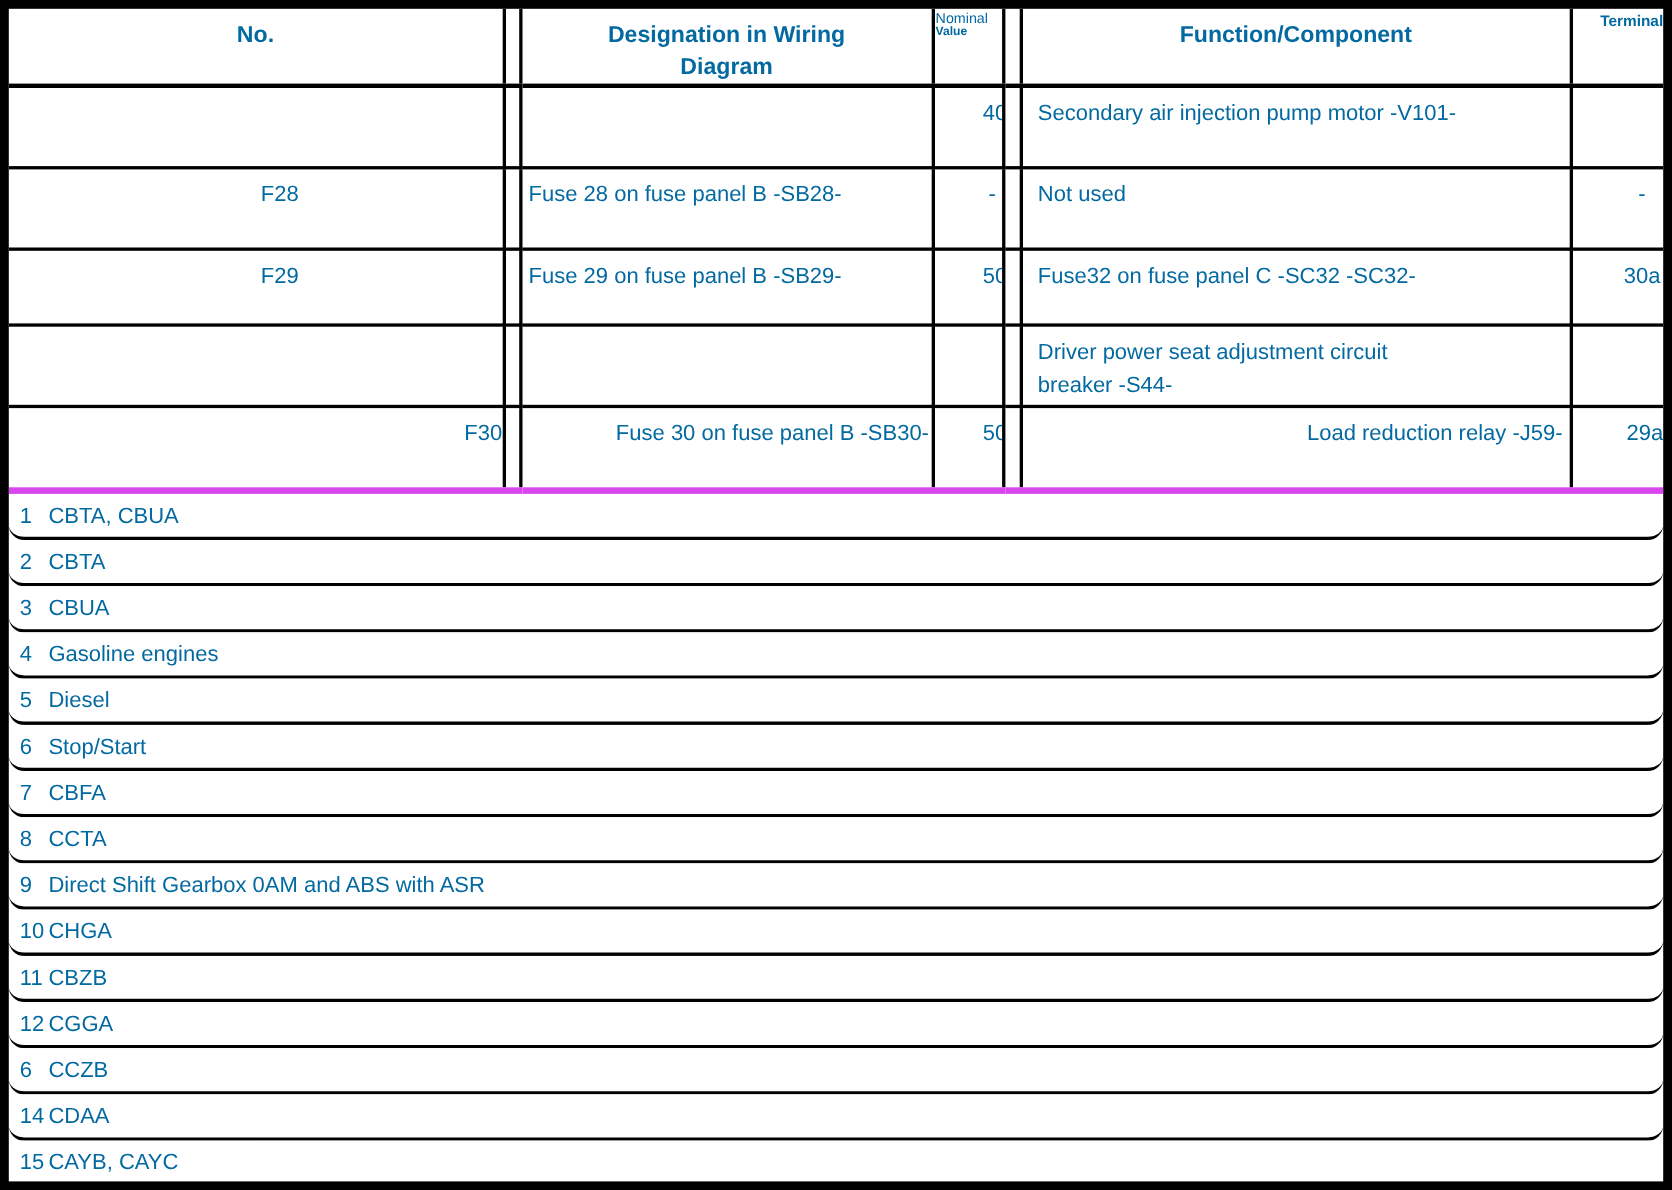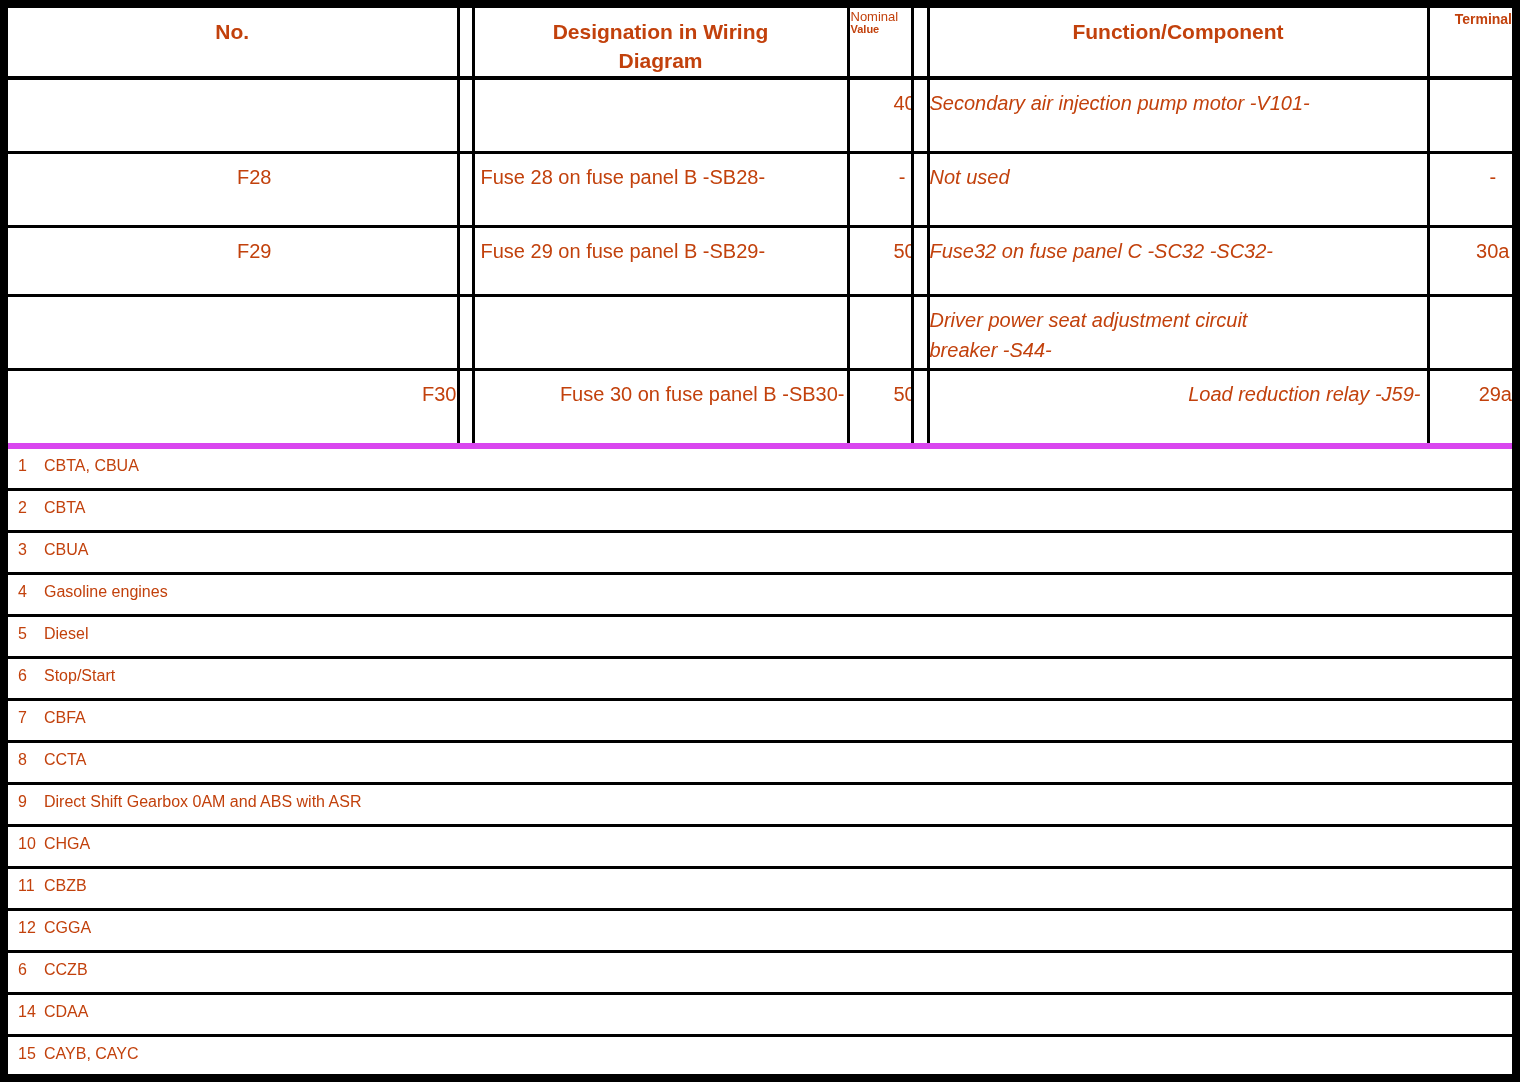--- a/index.html
+++ b/index.html
@@ -4,21 +4,21 @@
 <style>
   * { margin: 0; padding: 0; box-sizing: border-box; }
   html, body { background: #ffffff; }
   .page {
     position: relative;
     width: 1520px;
     height: 1082px;
     background: #ffffff;
     border: 8px solid #000000;
     font-family: "Liberation Sans", sans-serif;
-    color: #c2410c;
+    color: #0369a1;
     overflow: hidden;
   }
   table.fuse-table {
     border-collapse: collapse;
     table-layout: fixed;
     width: 100%;
   }
   .fuse-table th, .fuse-table td {
     border: 3px solid #000000;
     vertical-align: top;
@@ -54,32 +54,33 @@
   }
   .fuse-table td {
     font-size: 20px;
     line-height: 1.5;
     padding-top: 8px;
     padding-left: 44px;
   }
   td.c-no   { text-align: center; }
   td.c-desig{ text-align: left; padding-left: 6px; padding-right: 2px; }
   td.c-nom  { text-align: center; }
-  td.c-func { text-align: left; padding-left: 0; padding-right: 6px; white-space: pre-line; font-style: italic; }
+  td.c-func { text-align: left; padding-left: 14px; padding-right: 6px; white-space: pre-line; }
   td.c-term { text-align: center; }
 
   .footnotes { width: 100%; }
   .fn-row {
     height: 42px;
     border-bottom: 3px solid #000000;
-    font-size: 16px;
+    font-size: 20px;
     line-height: 1.3;
     padding: 7px 5px 0 10px;
     white-space: nowrap;
     overflow: hidden;
+    border-radius: 14px;
   }
   .fn-row:last-child { border-bottom: none; height: 39px; }
   .fn-num { display: inline-block; min-width: 26px; }
 </style>
 </head>
 <body>
 
 <div class="page">
 
   <table class="fuse-table">

